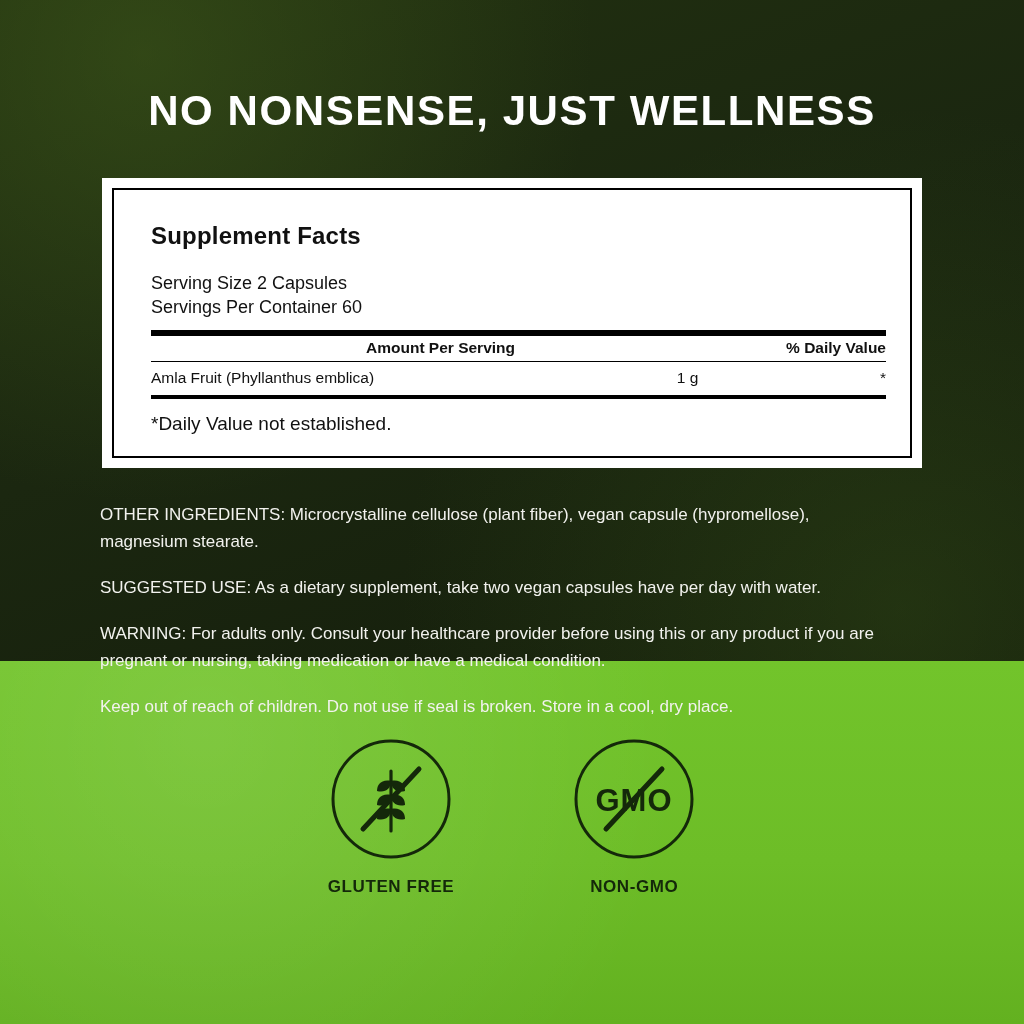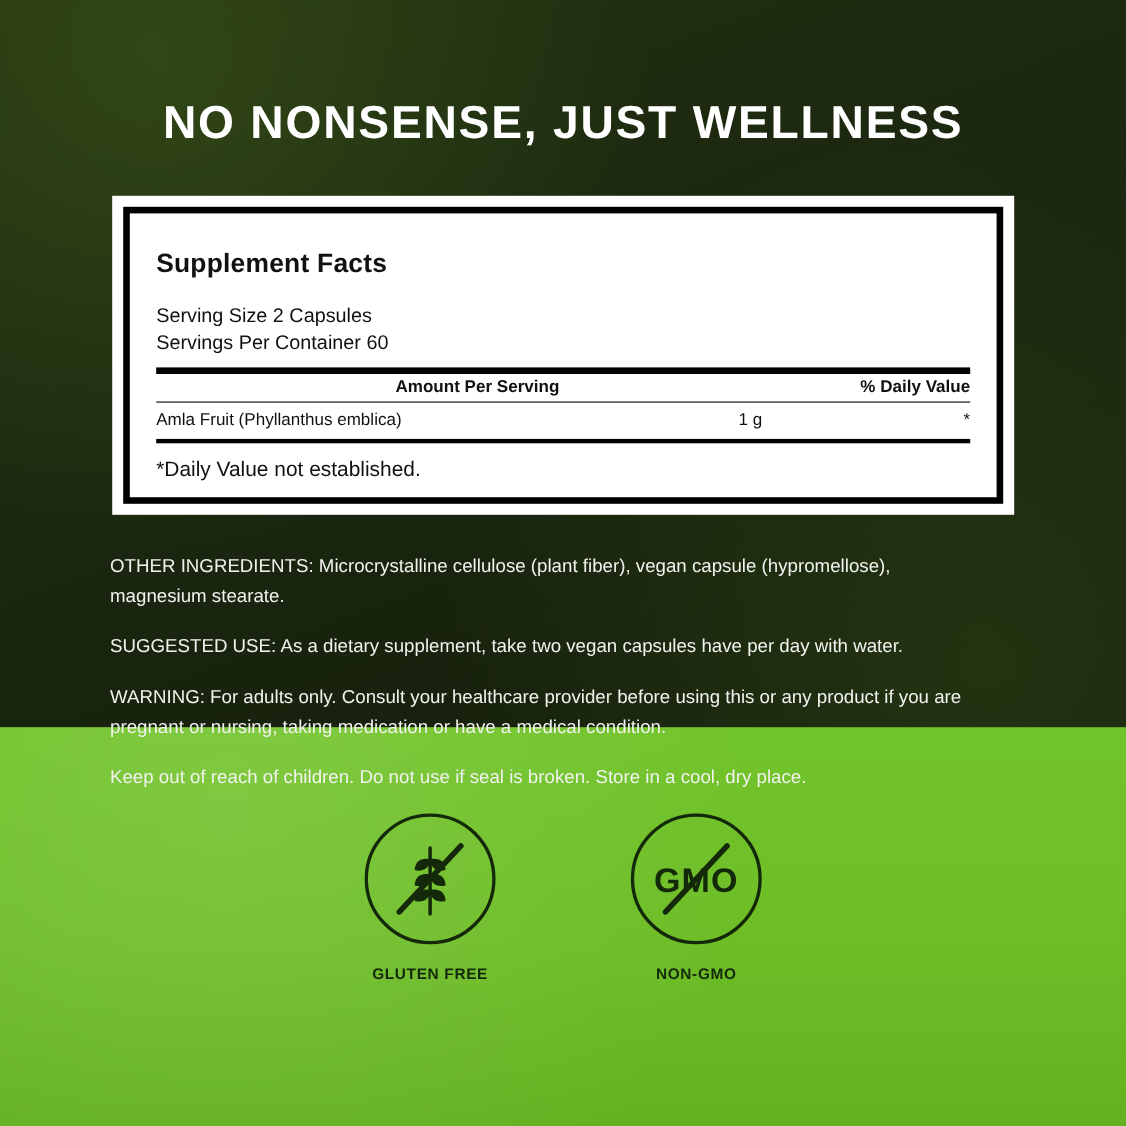--- a/index.html
+++ b/index.html
@@ -40,22 +40,22 @@
     margin-top: 44px;
     margin-left: 2px;
     width: 820px;
     height: 290px;
     background: #ffffff;
     padding: 10px;
   }
   .facts-inner {
     width: 100%;
     height: 100%;
-    border: 6px solid #000000;
-    padding: 18px 24px 0 24px;
+    border: 2px solid #000000;
+    padding: 18px 24px 0 37px;
     color: #111111;
   }
   .facts-title {
     font-size: 24px;
     font-weight: 600;
     letter-spacing: 0.2px;
     margin-top: 14px;
   }
   .serving-line {
     font-size: 18px;
@@ -128,21 +128,21 @@
     flex-direction: column;
     align-items: center;
   }
   .badge-circle {
     width: 124px;
     height: 124px;
   }
   .badge-label {
     margin-top: 16px;
     color: #14280a;
-    font-size: 14px;
+    font-size: 17px;
     font-weight: 700;
     letter-spacing: 0.6px;
   }
 </style>
 </head>
 <body>
 
 <div class="page">
 
   <div class="dark-section">

